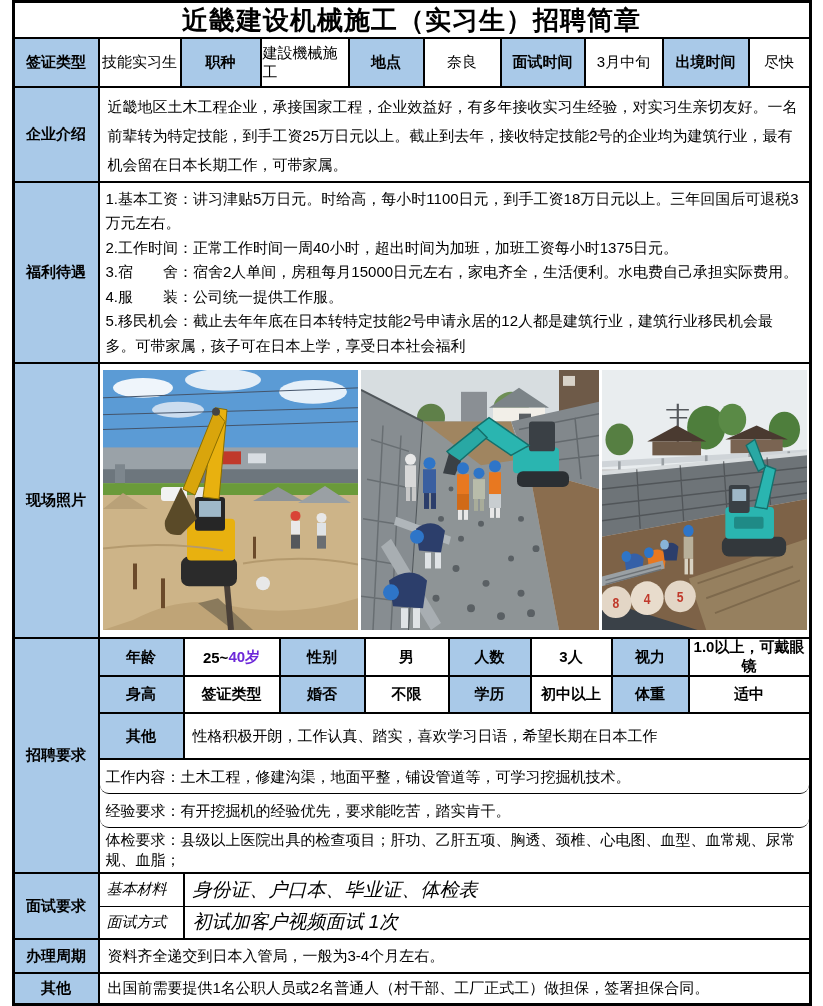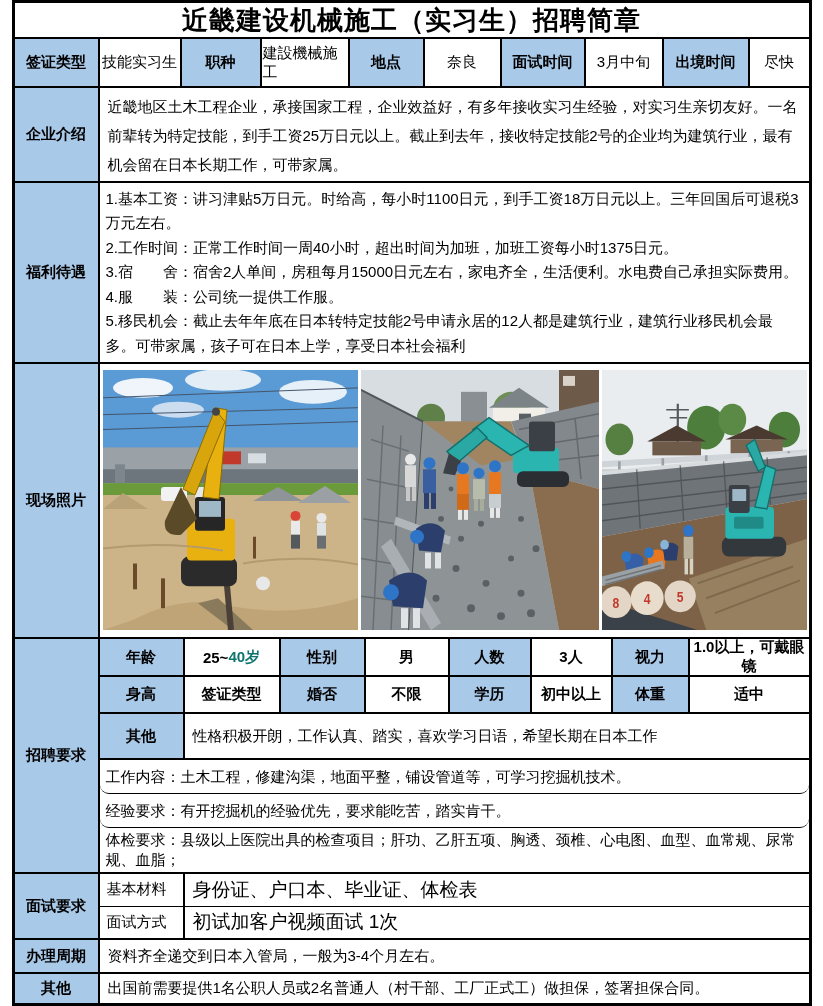--- a/index.html
+++ b/index.html
@@ -47,31 +47,31 @@
   .p1 { width:255px; } .p2 { width:238px; } .p3 { flex:1 1 auto; }
 
   
   .req-grid { display:flex; height:38px; border-bottom:2px solid #000; }
   .req-grid.second { height:37px; }
   .req-grid .cell { border-right:2px solid #000; font-size:15px; font-weight:bold; padding:1px; }
   .req-grid .cell:last-child { border-right:none; }
   .gw1 { flex:0 0 85px; } .gw2 { flex:0 0 96px; } .gw3 { flex:0 0 85px; }
   .gw4 { flex:0 0 84px; } .gw5 { flex:0 0 82px; } .gw6 { flex:0 0 81px; }
   .gw7 { flex:0 0 77px; } .gw8 { flex:1 1 auto; }
-  .red-txt { color:#0f766e; }
+  .red-txt { color:#6d28d9; }
   .req-other { height:46px; border-bottom:2px solid #000; display:flex; }
   .req-other .sub-label { flex:0 0 85px; border-right:2px solid #000; }
   .req-other .txt { flex:1; display:flex; align-items:center; padding:0 8px; font-size:15px; }
   .req-line { border-bottom:1px solid #000; display:flex; align-items:center; padding:1px 8px 1px 6px; font-size:15px; line-height:20px;border-radius:9px; }
   .req-line.l1 { height:34px; } .req-line.l2 { height:34px; }
   .req-line.l3 { flex:1; border-bottom:none; }
 
   
   .interview-row { height:66px; }
-  .iv-sub { flex:1; display:flex; border-bottom:1px solid #000; }
+  .iv-sub { flex:1; display:flex; border-bottom:1px solid #000;font-style:italic; }
   .iv-sub:last-child { border-bottom:none; }
   .iv-label { flex:0 0 85px; border-right:2px solid #000; display:flex; align-items:center; padding-left:7px; font-size:15px; }
   .iv-val { flex:1; display:flex; align-items:center; padding-left:8px; font-size:19px; }
 
   .period-row { height:34px; }
   .other-row { flex:1 1 auto; }
   .sub-label { background:#A9C9E8; display:flex; align-items:center; justify-content:center; font-weight:bold; font-size:15px; }
 </style>
 </head>
 <body>

